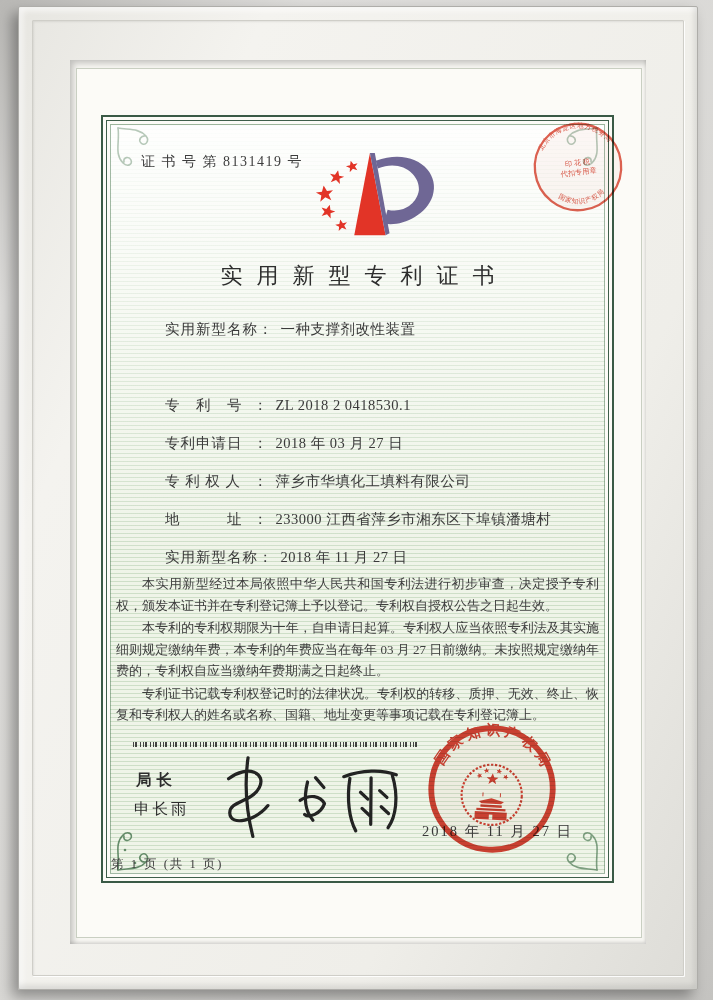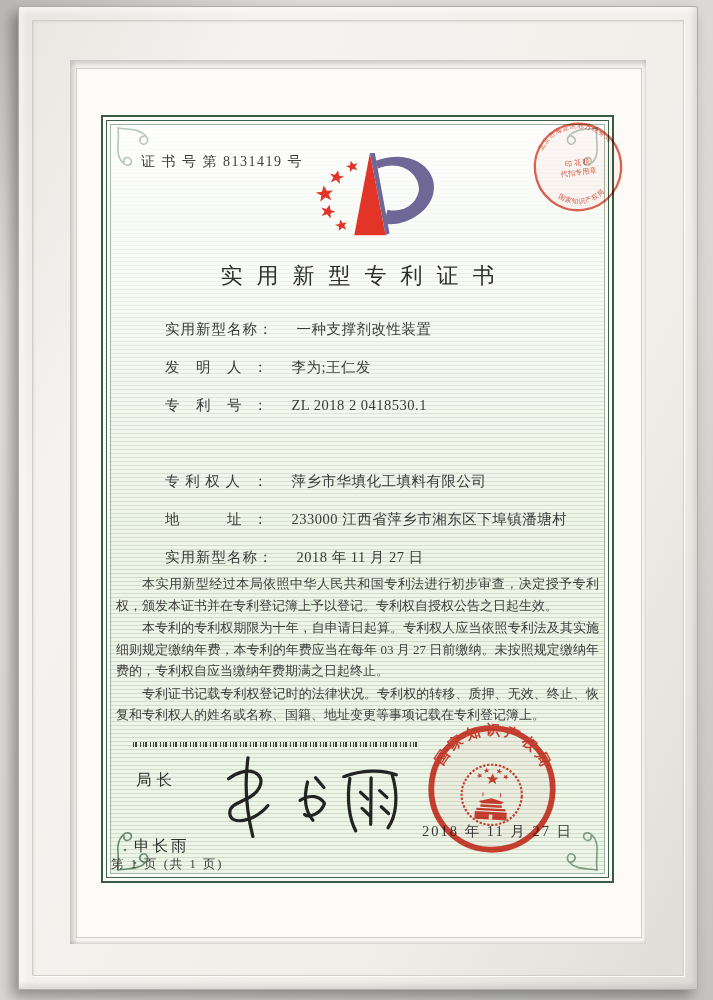--- a/index.html
+++ b/index.html
@@ -33,29 +33,29 @@
   .c-tr{right:1px;top:1px;transform:scale(-1,-1);opacity:.40;}
 
   .cert-no{position:absolute;left:6px;top:28px;font-size:14px;letter-spacing:1.5px;color:#3c3c3c;margin-left:24px;}
   .logo{position:absolute;left:174px;top:22px;width:162px;height:98px;}
   .seal-tax{position:absolute;left:419px;top:-6px;width:96px;height:96px;transform:rotate(-7deg);
             mix-blend-mode:multiply;opacity:.95;}
   .title{position:absolute;left:0;right:0;top:120px;text-align:center;font-size:22px;color:#2e2e2e;
          letter-spacing:14px;padding-left:14px;font-weight:500;margin-top:16px;}
   .field{position:absolute;left:6px;font-size:14.5px;color:#3a3a3a;white-space:nowrap;}
   .flabel{display:inline-block;min-width:88px;letter-spacing:1px;margin-left:48px;}
-  .fvalue{margin-left:24px;letter-spacing:.5px;}
+  .fvalue{margin-left:8px;letter-spacing:.5px;}
   .f0{top:195px}.f1{top:233px}.f2{top:271px}.f3{top:309px}.f4{top:347px}.f5{top:385px}.f6{top:423px}
   .grant{position:absolute;left:314px;top:423px;font-size:14.5px;color:#3a3a3a;white-space:nowrap;}
   .paras{position:absolute;left:5px;right:5px;top:448px;}
   .paras p{margin:0 0 1px;font-size:13px;line-height:21.5px;text-indent:2em;text-align:justify;color:#3d3d3d;}
   .barcode{position:absolute;left:22px;top:617px;width:286px;height:5px;opacity:.85;
      background:repeating-linear-gradient(90deg,#262626 0 1px,transparent 1px 2px,#262626 2px 4px,transparent 4px 7px,#262626 7px 8px,transparent 8px 10px);}
-  .signer-title{position:absolute;left:25px;top:645px;font-size:15.5px;letter-spacing:5px;color:#2d2d2d;}
-  .signer-name{position:absolute;left:23px;top:711px;font-size:15.5px;letter-spacing:3px;color:#2d2d2d;}
+  .signer-title{position:absolute;left:25px;top:645px;font-size:15.5px;letter-spacing:5px;color:#2d2d2d;font-weight:bold;}
+  .signer-name{position:absolute;left:23px;top:674px;font-size:15.5px;letter-spacing:3px;color:#2d2d2d;}
   .signature{position:absolute;left:104px;top:622px;width:192px;height:94px;transform:rotate(-2deg);}
   .signature path{stroke:#232323;stroke-width:3.2;fill:none;stroke-linecap:round;stroke-linejoin:round;}
   .issue-date{position:absolute;left:311px;top:697px;font-size:14.5px;letter-spacing:2px;color:#3a3a3a;z-index:1;}
   .seal-office{position:absolute;left:313px;top:596px;width:136px;height:136px;transform:rotate(3deg);
             mix-blend-mode:multiply;opacity:.95;z-index:2;}
   .footer{position:absolute;left:0;right:0;top:731px;font-size:12.5px;letter-spacing:2px;color:#3e3e3e;}
 </style>
 </head>
 <body>
 
@@ -121,25 +121,25 @@
             </text>
             <text x="0" y="-2" font-size="7.5" fill="#d94f3e" text-anchor="middle">印 花 税</text>
             <text x="0" y="8" font-size="7.5" fill="#d94f3e" text-anchor="middle">代扣专用章</text>
           </svg>
 
           <div class="title">实用新型专利证书</div>
 
           <div class="field f0">
             <span class="flabel">实用新型名称</span><span>：</span><span class="fvalue">一种支撑剂改性装置</span>
           </div>
-          <div class="field f1">
-            <span class="flabel">发　明　人</span><span>：</span><span class="fvalue">李为;王仁发</span>
-          </div>
           <div class="field f2">
             <span class="flabel">专　利　号</span><span>：</span><span class="fvalue">ZL 2018 2 0418530.1</span>
+          </div>
+          <div class="field f3">
+            <span class="flabel">专利申请日</span><span>：</span><span class="fvalue">2018 年 03 月 27 日</span>
           </div>
           <div class="field f4">
             <span class="flabel">专 利 权 人</span><span>：</span><span class="fvalue">萍乡市华填化工填料有限公司</span>
           </div>
           <div class="field f5">
             <span class="flabel">地　　　址</span><span>：</span><span class="fvalue">233000 江西省萍乡市湘东区下埠镇潘塘村</span>
           </div>
           <div class="field f6">
             <span class="flabel">实用新型名称</span><span>：</span><span class="fvalue">2018 年 11 月 27 日</span>
           </div>

